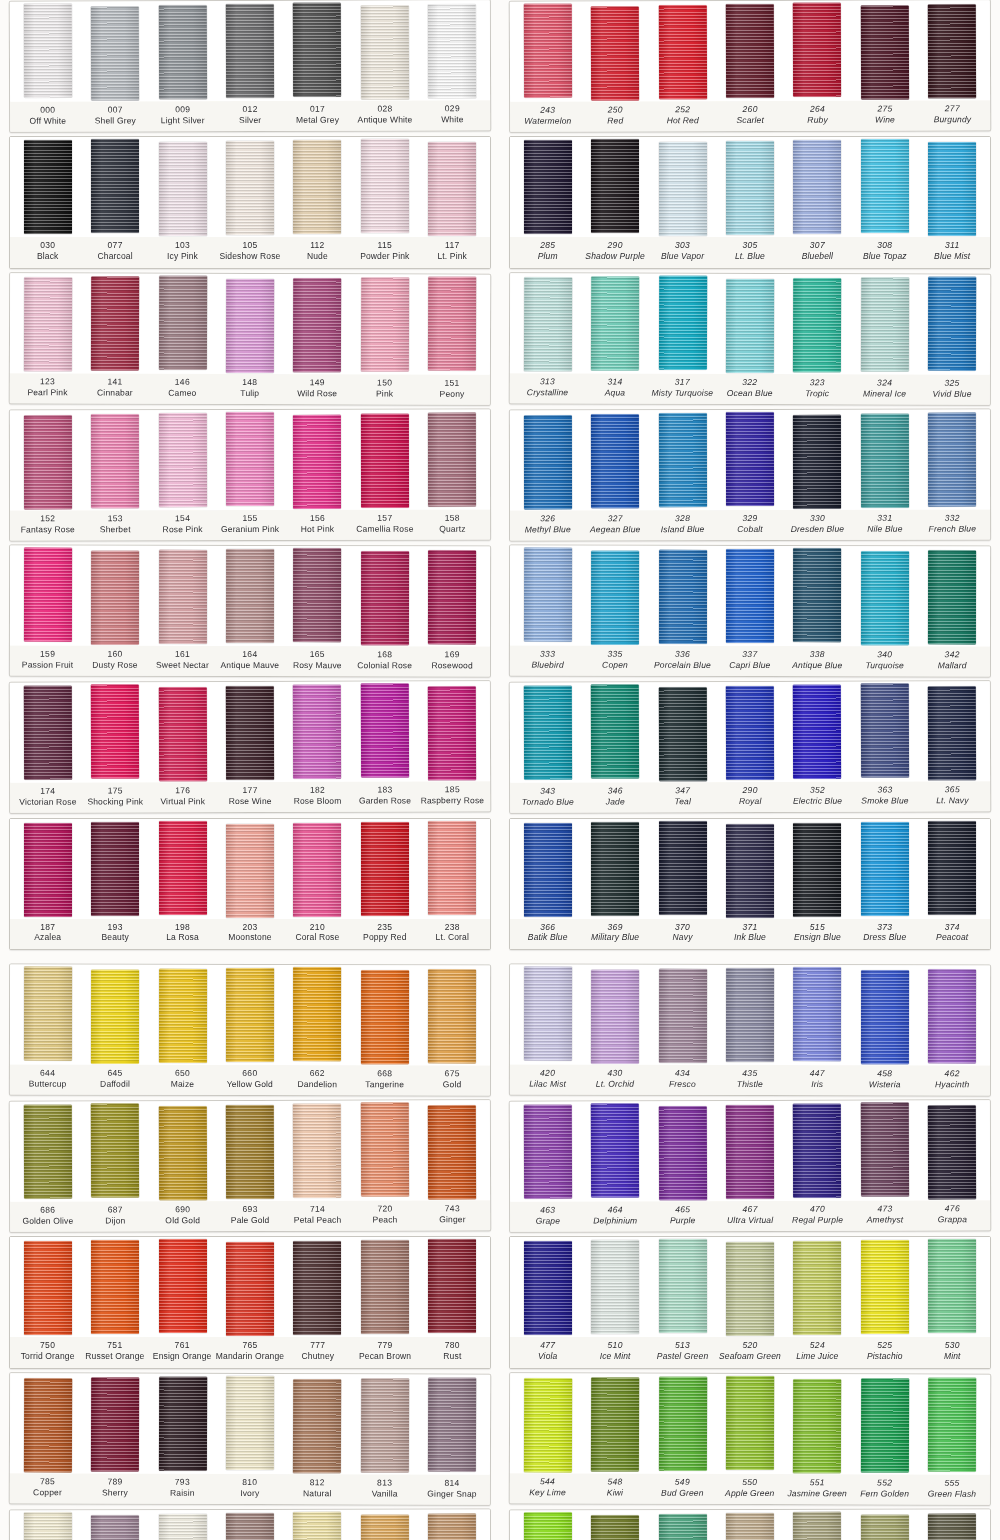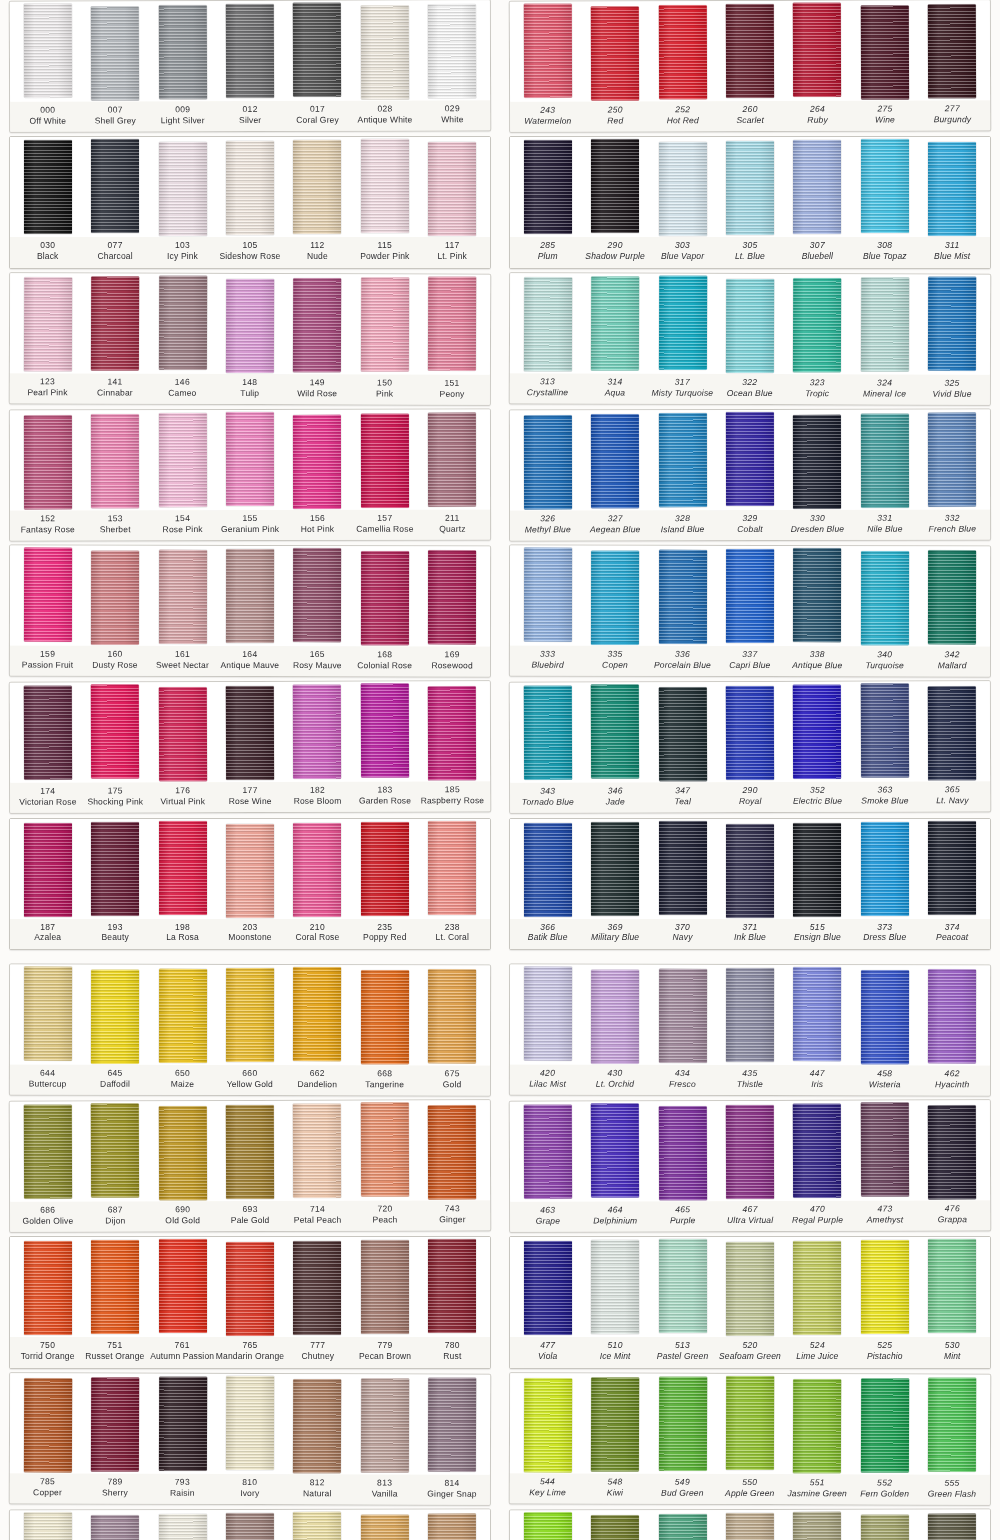--- a/index.html
+++ b/index.html
@@ -151,21 +151,21 @@
             <div class="lab">
               <span class="code">009</span>
               <span class="nm">Light Silver</span>
             </div>
             <div class="lab">
               <span class="code">012</span>
               <span class="nm">Silver</span>
             </div>
             <div class="lab">
               <span class="code">017</span>
-              <span class="nm">Coral Grey</span>
+              <span class="nm">Metal Grey</span>
             </div>
             <div class="lab">
               <span class="code">028</span>
               <span class="nm">Antique White</span>
             </div>
             <div class="lab">
               <span class="code">029</span>
               <span class="nm">White</span>
             </div>
           </div>
@@ -326,21 +326,21 @@
             </div>
             <div class="lab">
               <span class="code">156</span>
               <span class="nm">Hot Pink</span>
             </div>
             <div class="lab">
               <span class="code">157</span>
               <span class="nm">Camellia Rose</span>
             </div>
             <div class="lab">
-              <span class="code">211</span>
+              <span class="code">158</span>
               <span class="nm">Quartz</span>
             </div>
           </div>
         </div>
         <div class="row-gap"></div>
         <div class="card" style="transform: rotate(0.1deg);">
           <div class="ribbons">
             <div class="slot">
               <div class="ribbon" title="159 Passion Fruit" style="background: rgb(244, 39, 126); margin-top: -1px;"></div>
             </div>
@@ -650,21 +650,21 @@
             <div class="lab">
               <span class="code">750</span>
               <span class="nm">Torrid Orange</span>
             </div>
             <div class="lab">
               <span class="code">751</span>
               <span class="nm">Russet Orange</span>
             </div>
             <div class="lab">
               <span class="code">761</span>
-              <span class="nm">Autumn Passion</span>
+              <span class="nm">Ensign Orange</span>
             </div>
             <div class="lab">
               <span class="code">765</span>
               <span class="nm">Mandarin Orange</span>
             </div>
             <div class="lab">
               <span class="code">777</span>
               <span class="nm">Chutney</span>
             </div>
             <div class="lab">

